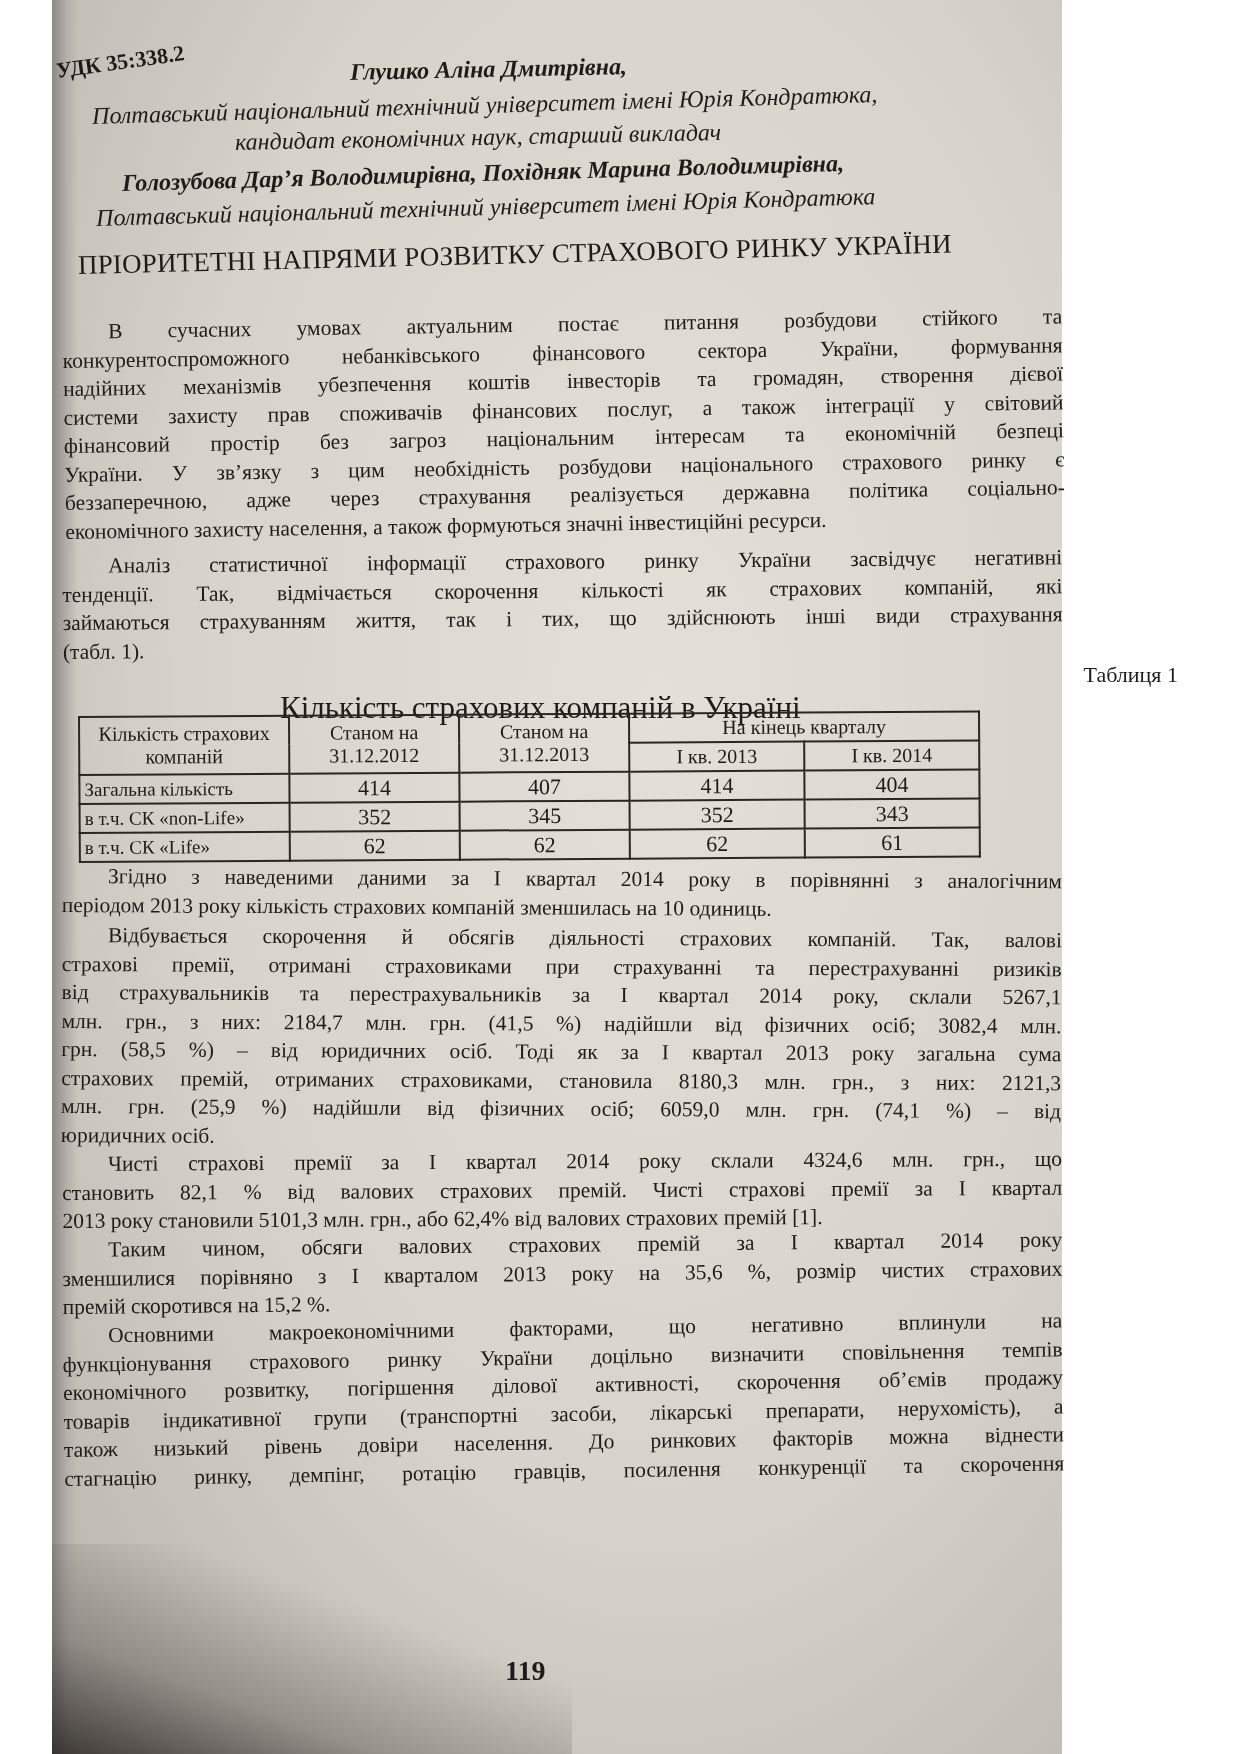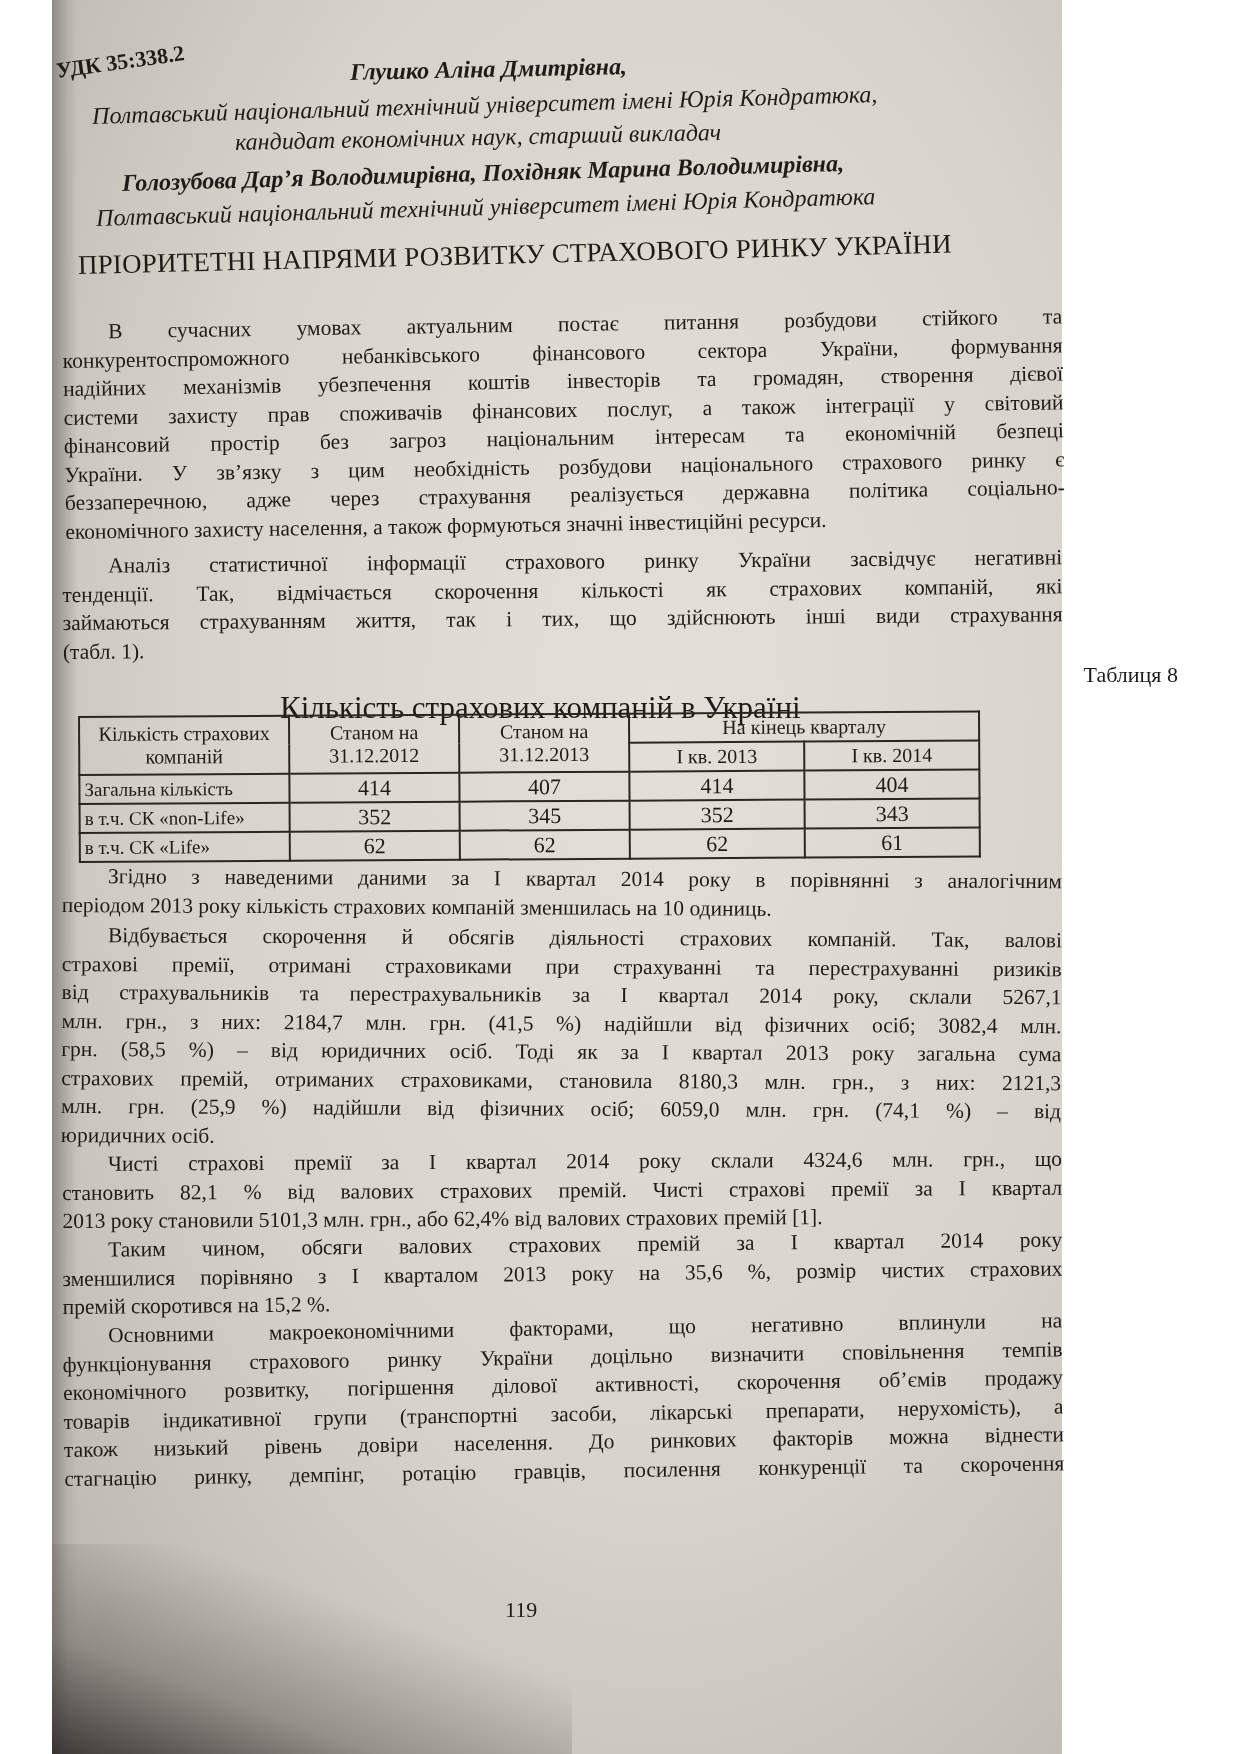--- a/index.html
+++ b/index.html
@@ -34,21 +34,21 @@
   .tbl-cap { left: 280px; top: 690px; font-size: 31px; }
   table.data {
     position: absolute; left: 78px; top: 716px; width: 902px;
     border-collapse: collapse; font-size: 22px; transform: rotate(-0.35deg); transform-origin: left top;
   }
   table.data td, table.data th {
     border: 2px solid #2a2622; padding: 0 4px; font-weight: normal; text-align: center; height: 27px;
   }
   table.data td.rowlabel { text-align: left; font-size: 19px; }
   table.data th.hdr { font-size: 20px; }
-  .pageno { left: 505px; top: 1597px; font-size: 22px; }
+  .pageno { left: 505px; top: 1655px; font-size: 28px; font-weight: bold; }
 </style>
 </head>
 <body>
 
 <div class="photo"></div>
 
 <div class="abs udk">УДК 35:338.2</div>
 <div class="abs auth b" style="left:350px; top:56px; transform:rotate(-1.2deg);">Глушко Аліна Дмитрівна,</div>
 <div class="abs auth" style="left:92px; top:92px; transform:rotate(-1.6deg);">Полтавський національний технічний університет імені Юрія Кондратюка,</div>
 <div class="abs auth" style="left:235px; top:124px; transform:rotate(-1.2deg);">кандидат економічних наук, старший викладач</div>
@@ -68,21 +68,21 @@
   <span class="line last">економічного захисту населення, а також формуються значні інвестиційні ресурси.</span>
 </div>
 
 <div class="para" style="top:552px; transform:rotate(-0.5deg); transform-origin:left top;">
   <span class="line ind">Аналіз статистичної інформації страхового ринку України засвідчує негативні</span>
   <span class="line">тенденції. Так, відмічається скорочення кількості як страхових компаній, які</span>
   <span class="line">займаються страхуванням життя, так і тих, що здійснюють інші види страхування</span>
   <span class="line last">(табл. 1).</span>
 </div>
 
-<div class="abs tbl-num">Таблиця 8</div>
+<div class="abs tbl-num">Таблиця 1</div>
 <div class="abs tbl-cap">Кількість страхових компаній в Україні</div>
 <table class="data">
   <tbody>
       <tr>
     <th class="hdr" rowspan="2" style="width:200px;">Кількість страхових компаній</th>
     <th class="hdr" rowspan="2" style="width:160px;">Станом на 31.12.2012</th>
     <th class="hdr" rowspan="2" style="width:160px;">Станом на 31.12.2013</th>
     <th class="hdr" colspan="2">На кінець кварталу</th>
   </tr>
   <tr>

